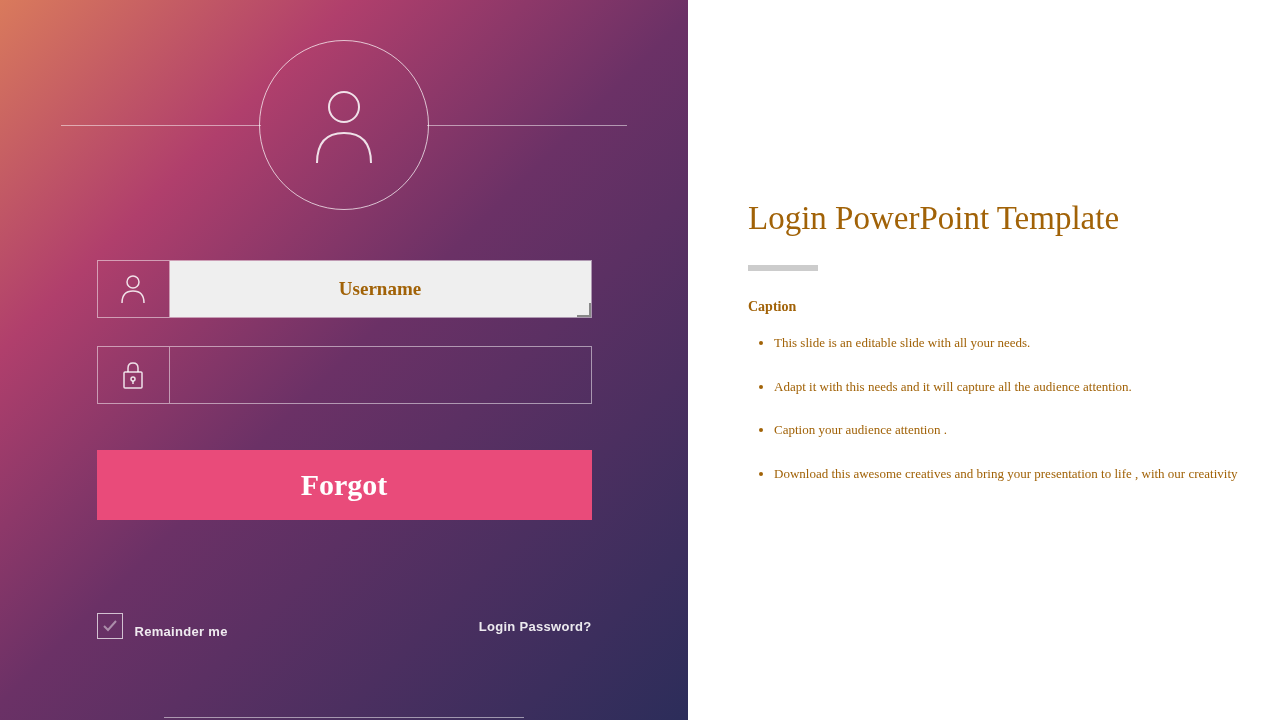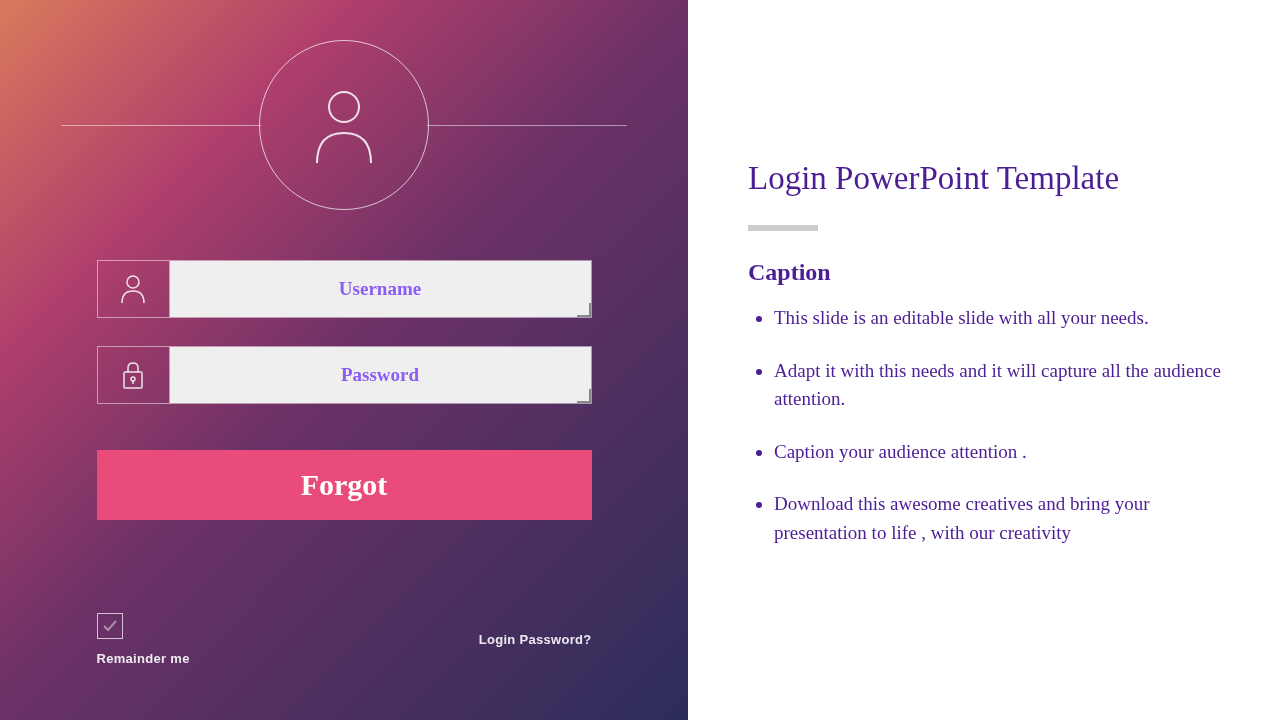--- a/index.html
+++ b/index.html
@@ -63,21 +63,21 @@
       border-right: 1px solid rgba(255,255,255,0.5);
     }
     .input-field {
       flex: 1;
       background: #efefef;
       display: flex;
       align-items: center;
       justify-content: center;
       font-size: 19px;
       font-weight: bold;
-      color: #8b5cf6;
+      color: #a16207;
       position: relative;
     }
     .input-field::after {
       content: '';
       position: absolute;
       right: 0;
       bottom: 0;
       width: 12px;
       height: 12px;
       border-right: 2px solid #888;
@@ -102,66 +102,66 @@
       justify-content: space-between;
       align-items: center;
       font-size: 13px;
       color: rgba(255,255,255,0.9);
       font-family: Arial, sans-serif;
       font-weight: bold;
       letter-spacing: 0.3px;
     }
     .remember-wrap {
       display: flex;
-      align-items: flex-start;
+      align-items: flex-end;
       gap: 12px;
-      flex-direction: column;
     }
     .checkbox {
       width: 26px;
       height: 26px;
       border: 1px solid rgba(255,255,255,0.7);
       display: flex;
       align-items: center;
       justify-content: center;
     }
     .underline {
       margin-top: 50px;
       height: 1px;
       width: 360px;
       background: rgba(255,255,255,0.5);
       align-self: center;
     }
     .right-panel {
       flex: 1;
       padding: 160px 40px 0 60px;
-      color: #4c1d95;
+      color: #a16207;
+      margin-top: 40px;
     }
     .title {
       font-size: 33px;
       font-weight: normal;
       margin-bottom: 28px;
       font-family: Georgia, serif;
     }
     .divider {
       width: 70px;
       height: 6px;
       background: #ccc;
       margin-bottom: 28px;
     }
     .caption {
-      font-size: 24px;
+      font-size: 14px;
       font-weight: bold;
       margin-bottom: 18px;
       font-family: Georgia, serif;
     }
     .bullets {
       list-style: disc;
       padding-left: 26px;
-      font-size: 19px;
+      font-size: 13px;
       line-height: 1.5;
       font-family: Georgia, serif;
     }
     .bullets li {
       margin-bottom: 24px;
     }
   </style>
 </head>
 <body>
 
@@ -190,21 +190,20 @@
 
     <div class="input-row">
       <div class="input-icon">
         <svg width="24" height="30" viewBox="0 0 24 30" fill="none" stroke="rgba(255,255,255,0.85)" stroke-width="1.5">
           <rect x="3" y="12" width="18" height="16" rx="1"></rect>
           <path d="M 7 12 L 7 8 Q 7 3 12 3 Q 17 3 17 8 L 17 12"></path>
           <circle cx="12" cy="19" r="2"></circle>
           <line x1="12" y1="21" x2="12" y2="24"></line>
         </svg>
       </div>
-      <div class="input-field">Password</div>
     </div>
 
     <div class="login-btn">Forgot</div>
 
     <div class="bottom-row">
       <div class="remember-wrap">
         <div class="checkbox">
           <svg width="16" height="14" viewBox="0 0 16 14" fill="none" stroke="rgba(255,255,255,0.45)" stroke-width="2">
             <path d="M 2 7 L 6 11 L 14 2"></path>
           </svg>

